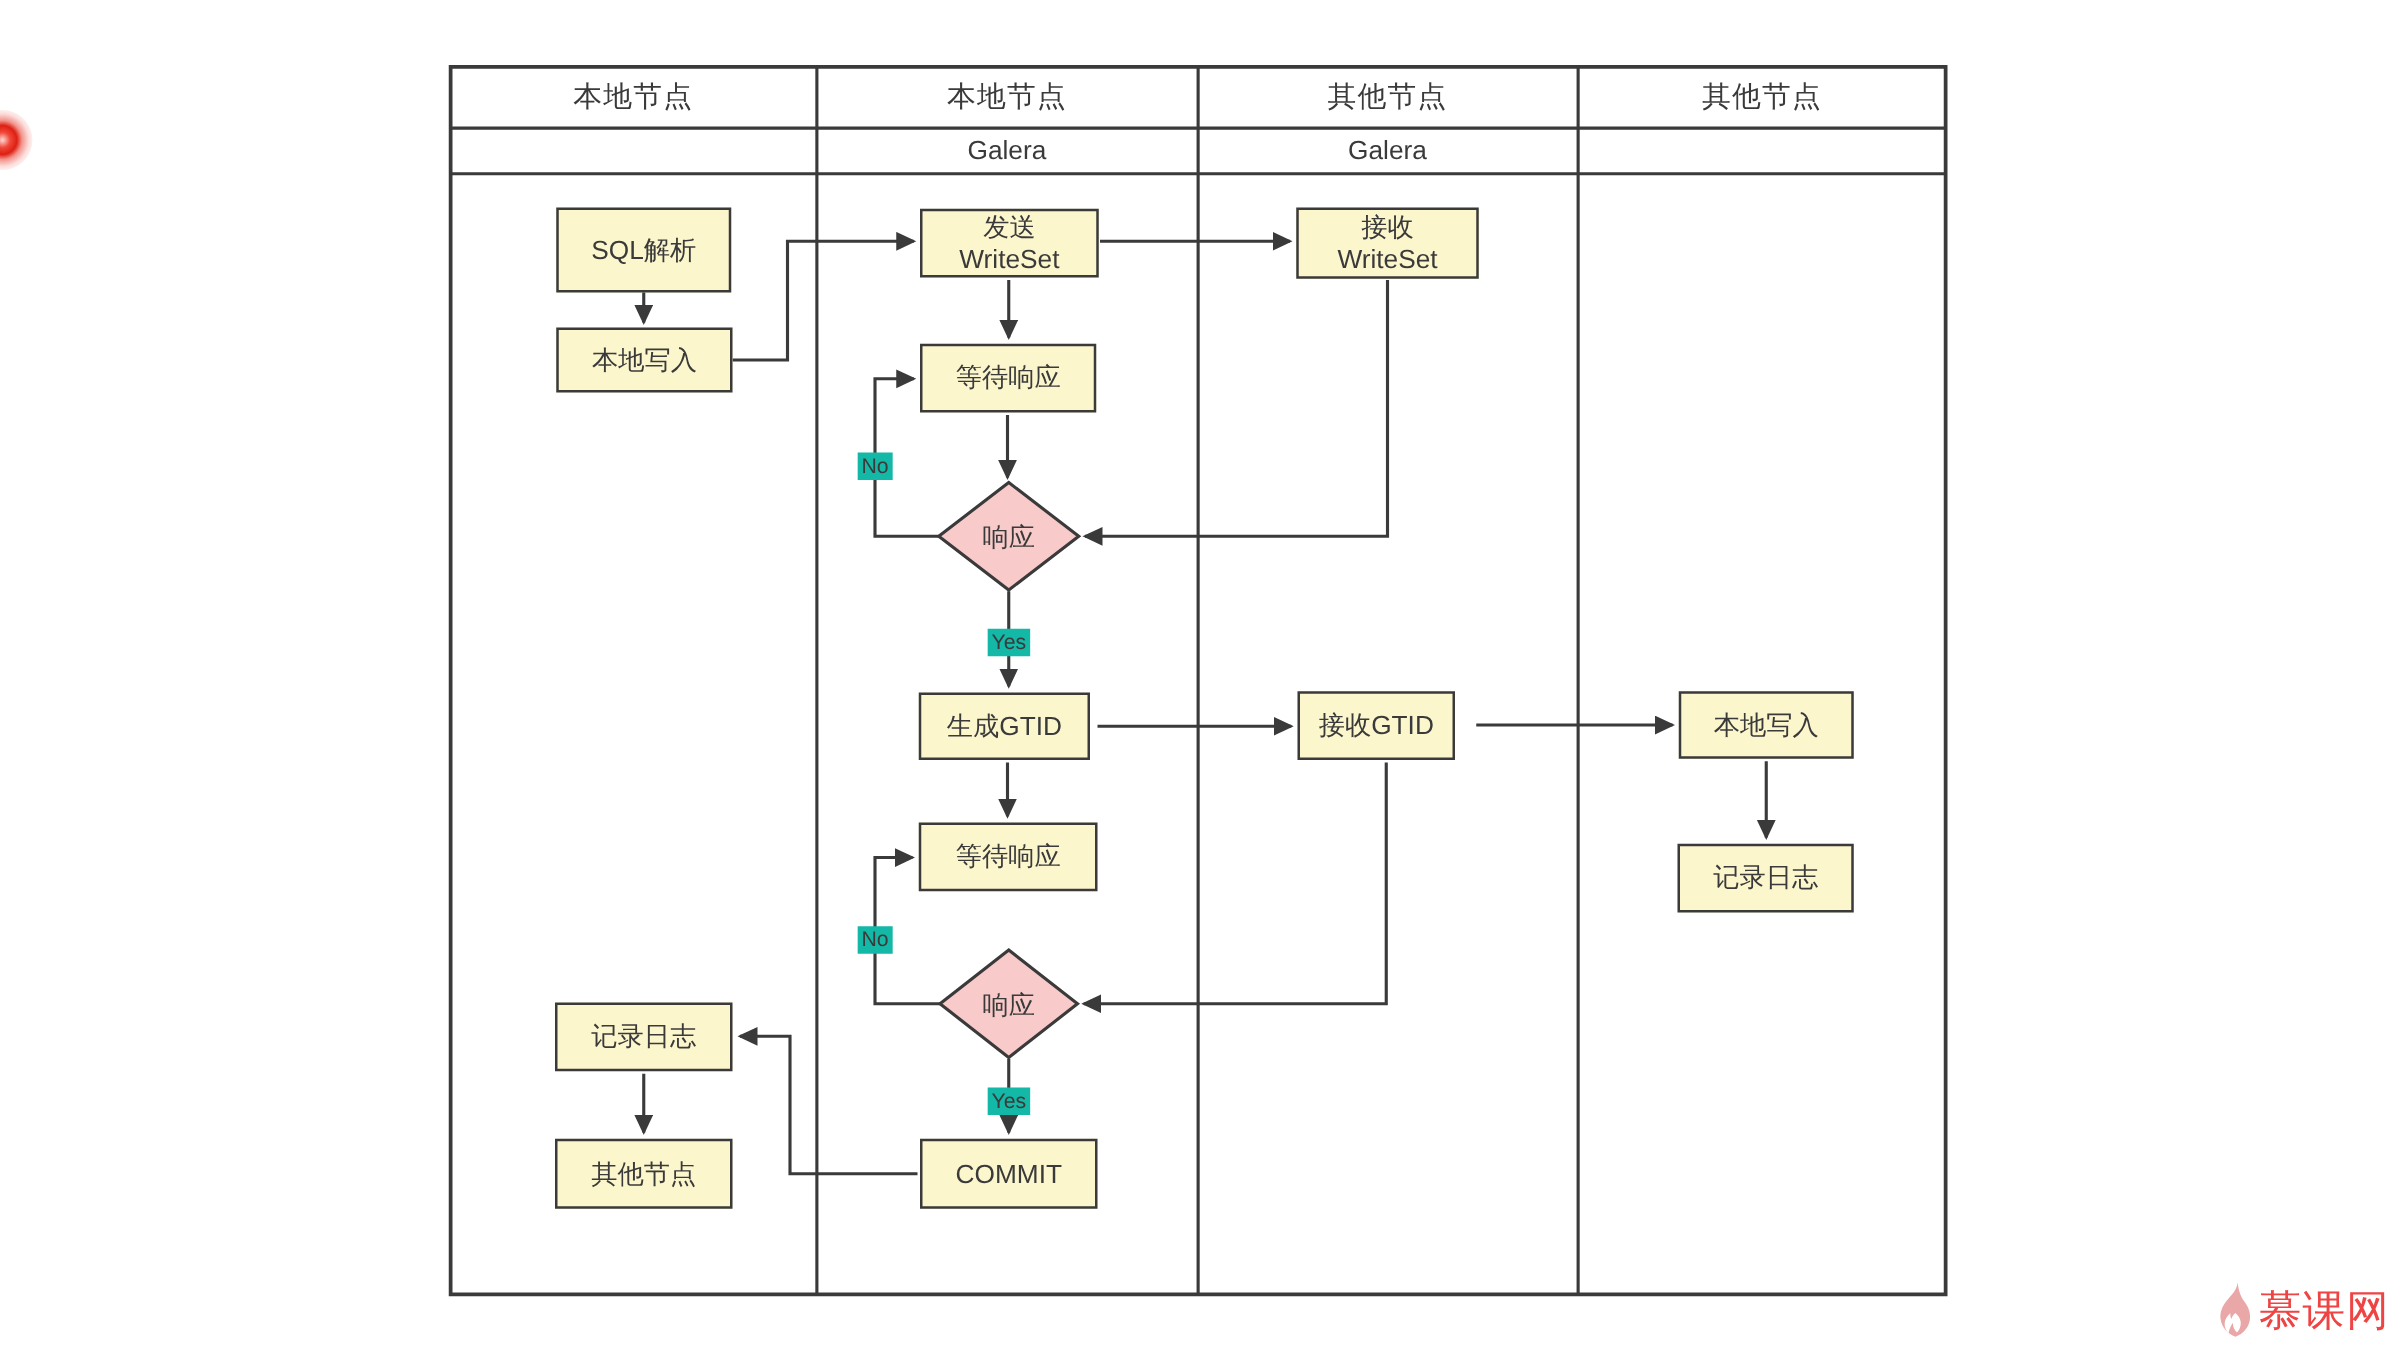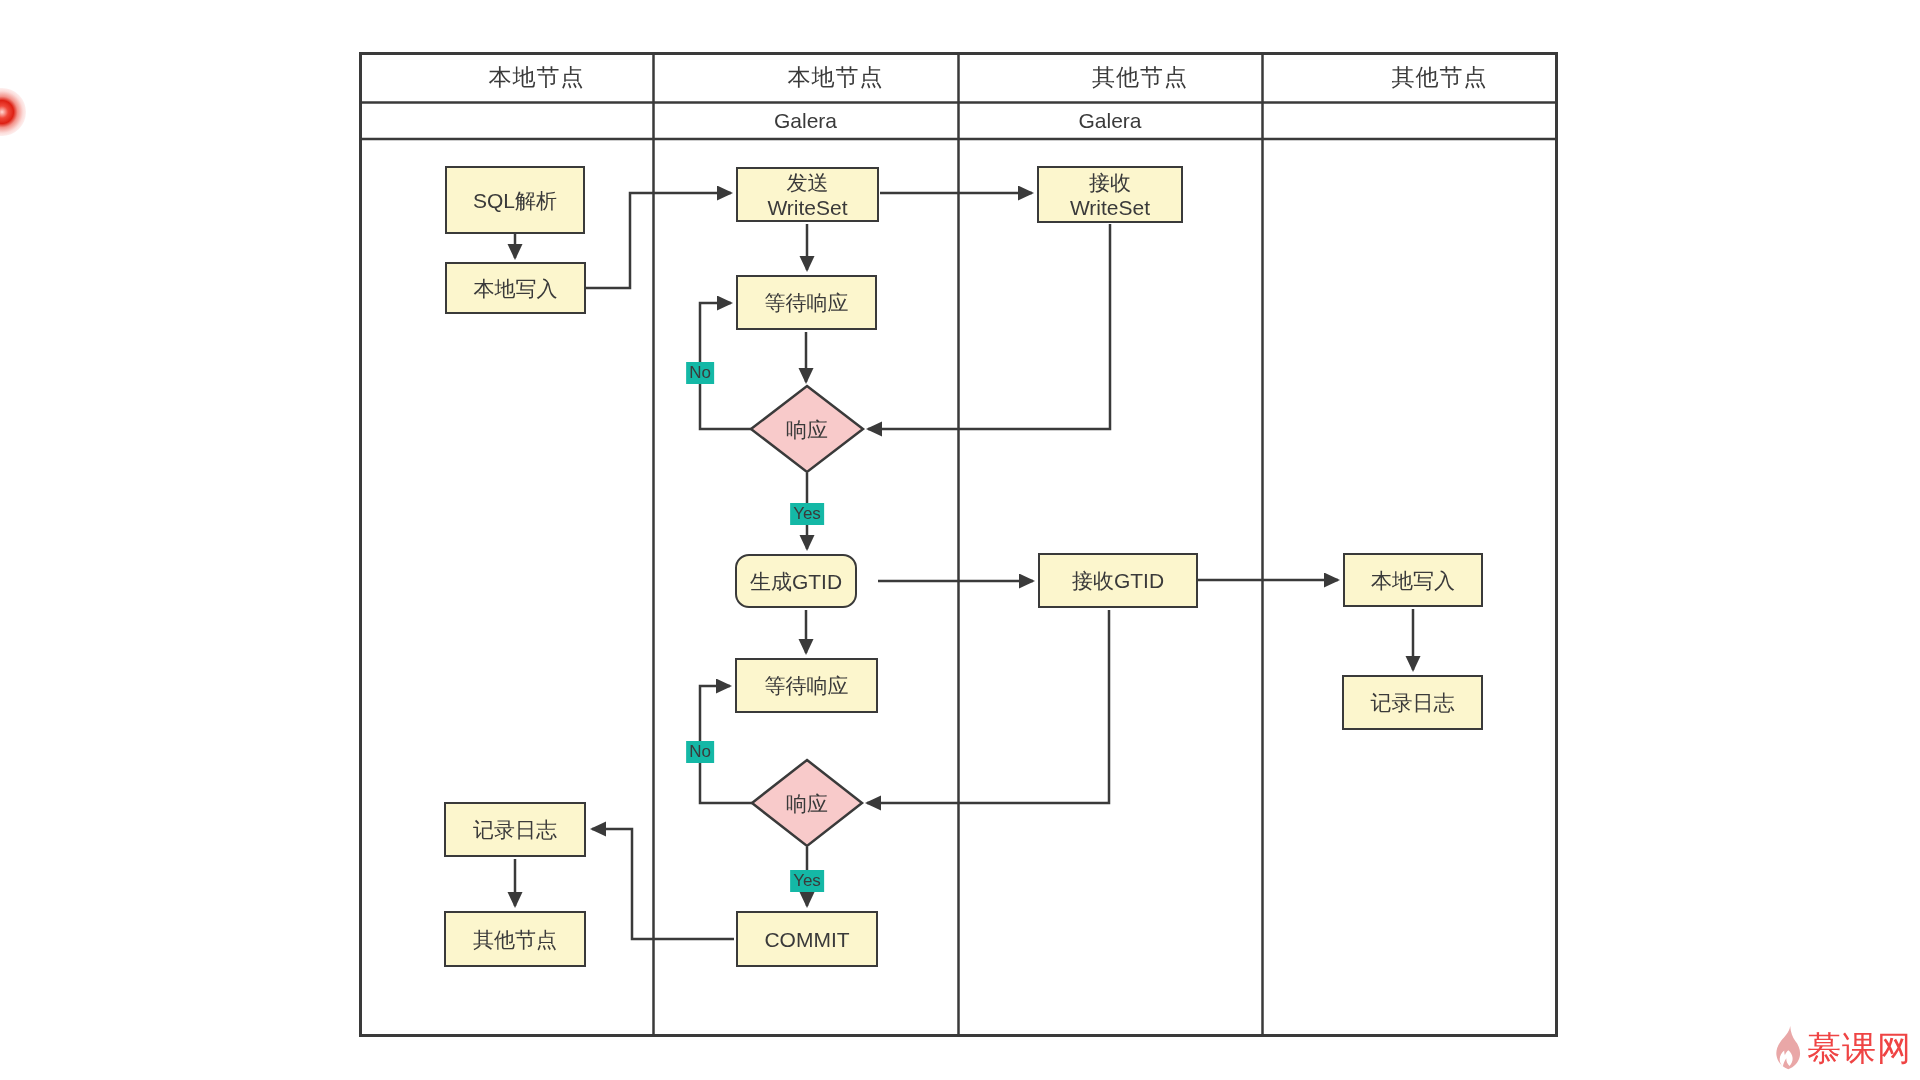--- a/index.html
+++ b/index.html
@@ -2,21 +2,21 @@
 <html><head>
 <meta charset="utf-8">
 <style>
   html,body{margin:0;padding:0;background:#fff;}
   .stage{
     position:relative;width:1920px;height:1080px;background:#ffffff;overflow:hidden;
     font-family:"Liberation Sans","DejaVu Sans",sans-serif;color:#3a3a3a;
   }
   .layer{position:absolute;left:0;top:0;width:1920px;height:1080px;}
   .hcell{position:absolute;display:flex;align-items:center;justify-content:center;}
-  .lane-title{font-size:23px;letter-spacing:1px;padding-left:30px;}
+  .lane-title{font-size:23px;letter-spacing:1px;}
   .lane-sub{font-size:21px;}
   .node{
     position:absolute;box-sizing:border-box;border:2.5px solid #3a3a3a;background:#fcf6cd;
     display:flex;flex-direction:column;align-items:center;justify-content:center;
     font-size:21px;line-height:25px;text-align:center;
   }
   .dlabel{
     position:absolute;transform:translate(-50%,-50%);font-size:21px;white-space:nowrap;
   }
   .elabel{
@@ -99,22 +99,22 @@
     <span>发送</span>
     <span>WriteSet</span>
   </div>
   <div class="node" style="left:1037px;top:166px;width:146px;height:57px;">
     <span>接收</span>
     <span>WriteSet</span>
   </div>
 
   <div class="node" style="left:736px;top:275px;width:141px;height:55px;">等待响应</div>
 
-  <div class="node" style="left:735px;top:554px;width:122px;height:54px;border-radius:14px;">生成GTID</div>
-  <div class="node" style="left:1038px;top:553px;width:160px;height:55px;">接收GTID</div>
+  <div class="node" style="left:735px;top:554px;width:137px;height:54px;">生成GTID</div>
+  <div class="node" style="left:1038px;top:553px;width:126px;height:55px;">接收GTID</div>
   <div class="node" style="left:1343px;top:553px;width:140px;height:54px;">本地写入</div>
   <div class="node" style="left:1342px;top:675px;width:141px;height:55px;">记录日志</div>
 
   <div class="node" style="left:735px;top:658px;width:143px;height:55px;">等待响应</div>
 
   <div class="node" style="left:444px;top:802px;width:142px;height:55px;">记录日志</div>
   <div class="node" style="left:444px;top:911px;width:142px;height:56px;">其他节点</div>
   <div class="node" style="left:736px;top:911px;width:142px;height:56px;">COMMIT</div>
 
   <div class="dlabel" style="left:807px;top:430px;">响应</div>

